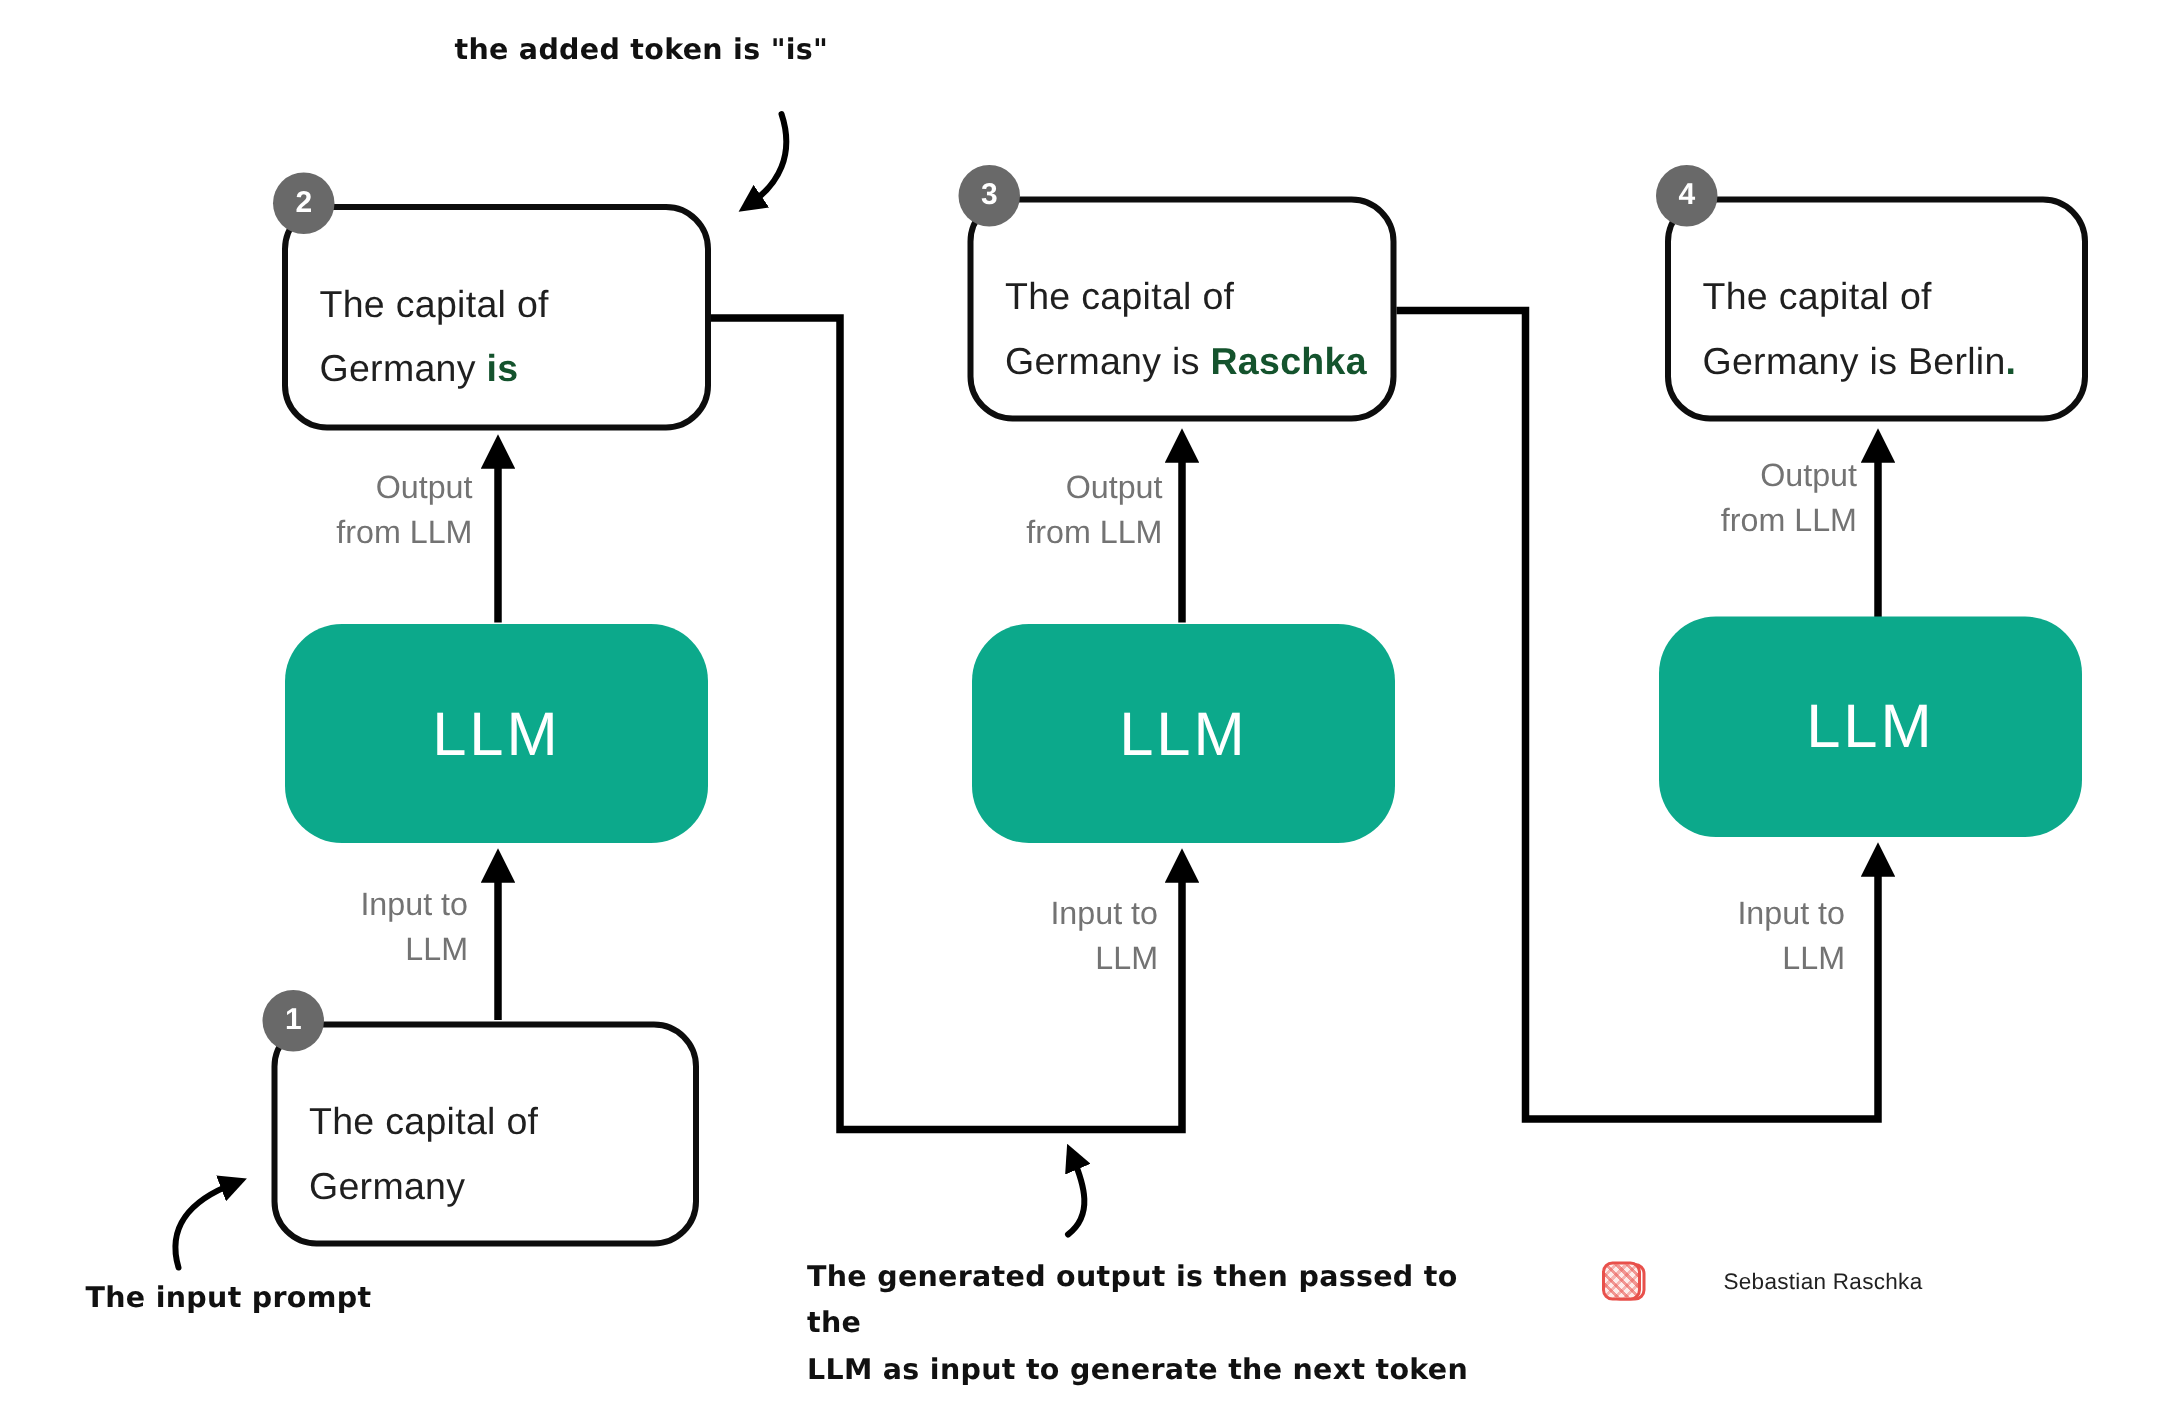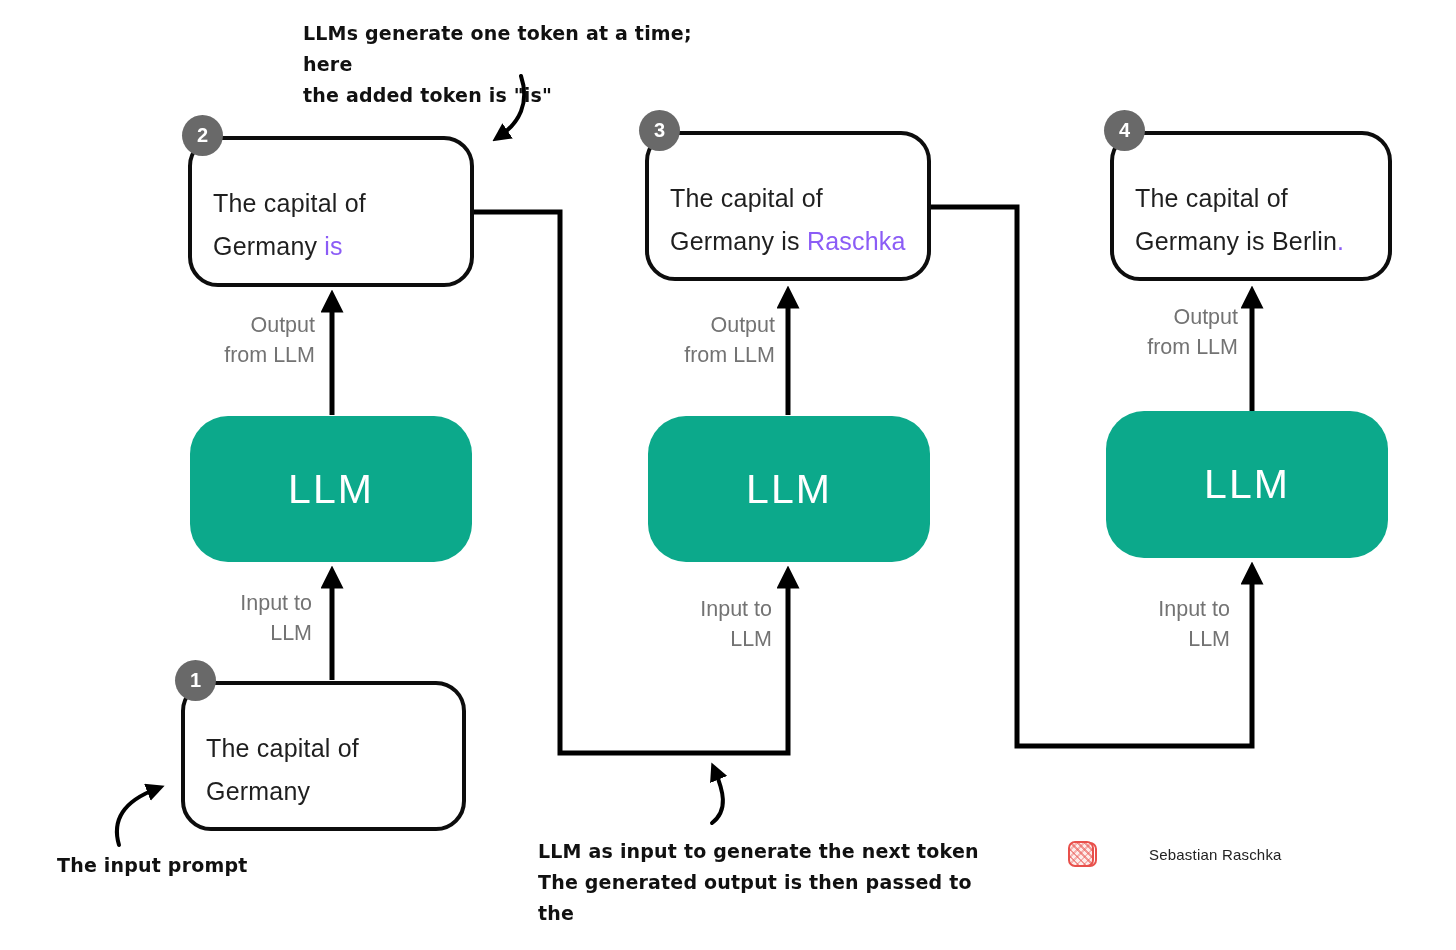--- a/index.html
+++ b/index.html
@@ -11,21 +11,21 @@
 
   
   .tbox{
     position:absolute;z-index:2;background:#ffffff;border:4.5px solid #0d0d0d;
     border-radius:30px;box-sizing:border-box;
   }
   .tbox .btext{
     padding:42px 0 0 21px;font-size:25px;line-height:43px;color:#1f1f1f;
     letter-spacing:.2px;
   }
-  .hl{color:#8b5cf6;font-weight:normal;}
+  .hl{color:#14532d;font-weight:bold;}
 
   
   .badge{
     position:absolute;width:41px;height:41px;border-radius:50%;
     background:#696969;color:#ffffff;font-weight:bold;font-size:20px;
     display:flex;align-items:center;justify-content:center;z-index:3;
     left:-10px;top:-25px;
   }
 
   
@@ -140,31 +140,30 @@
 from LLM</div>
 
 <div class="llm" style="left:1106px;top:411px;width:282px;height:147px;">
   <span>LLM</span>
 </div>
 
 <div class="io-label" style="left:1098px;top:594px;width:132px;">Input to
 LLM</div>
 
 <div class="hand" style="left:303px;top:18px;width:430px;">
-  <div>LLMs generate one token at a time; here</div>
   <div>the added token is "is"</div>
 </div>
 
 <div class="hand" style="left:57px;top:850px;width:240px;">
   <div>The input prompt</div>
 </div>
 
 <div class="hand" style="left:538px;top:836px;width:470px;">
+  <div>The generated output is then passed to the</div>
   <div>LLM as input to generate the next token</div>
-  <div>The generated output is then passed to the</div>
 </div>
 
 <div class="attrib" style="left:1068px;top:841px;gap:43px;">
   <div class="stamp">
     <div class="back"></div>
     <div class="front"></div>
   </div>
   <span class="aname">Sebastian Raschka</span>
 </div>
 

